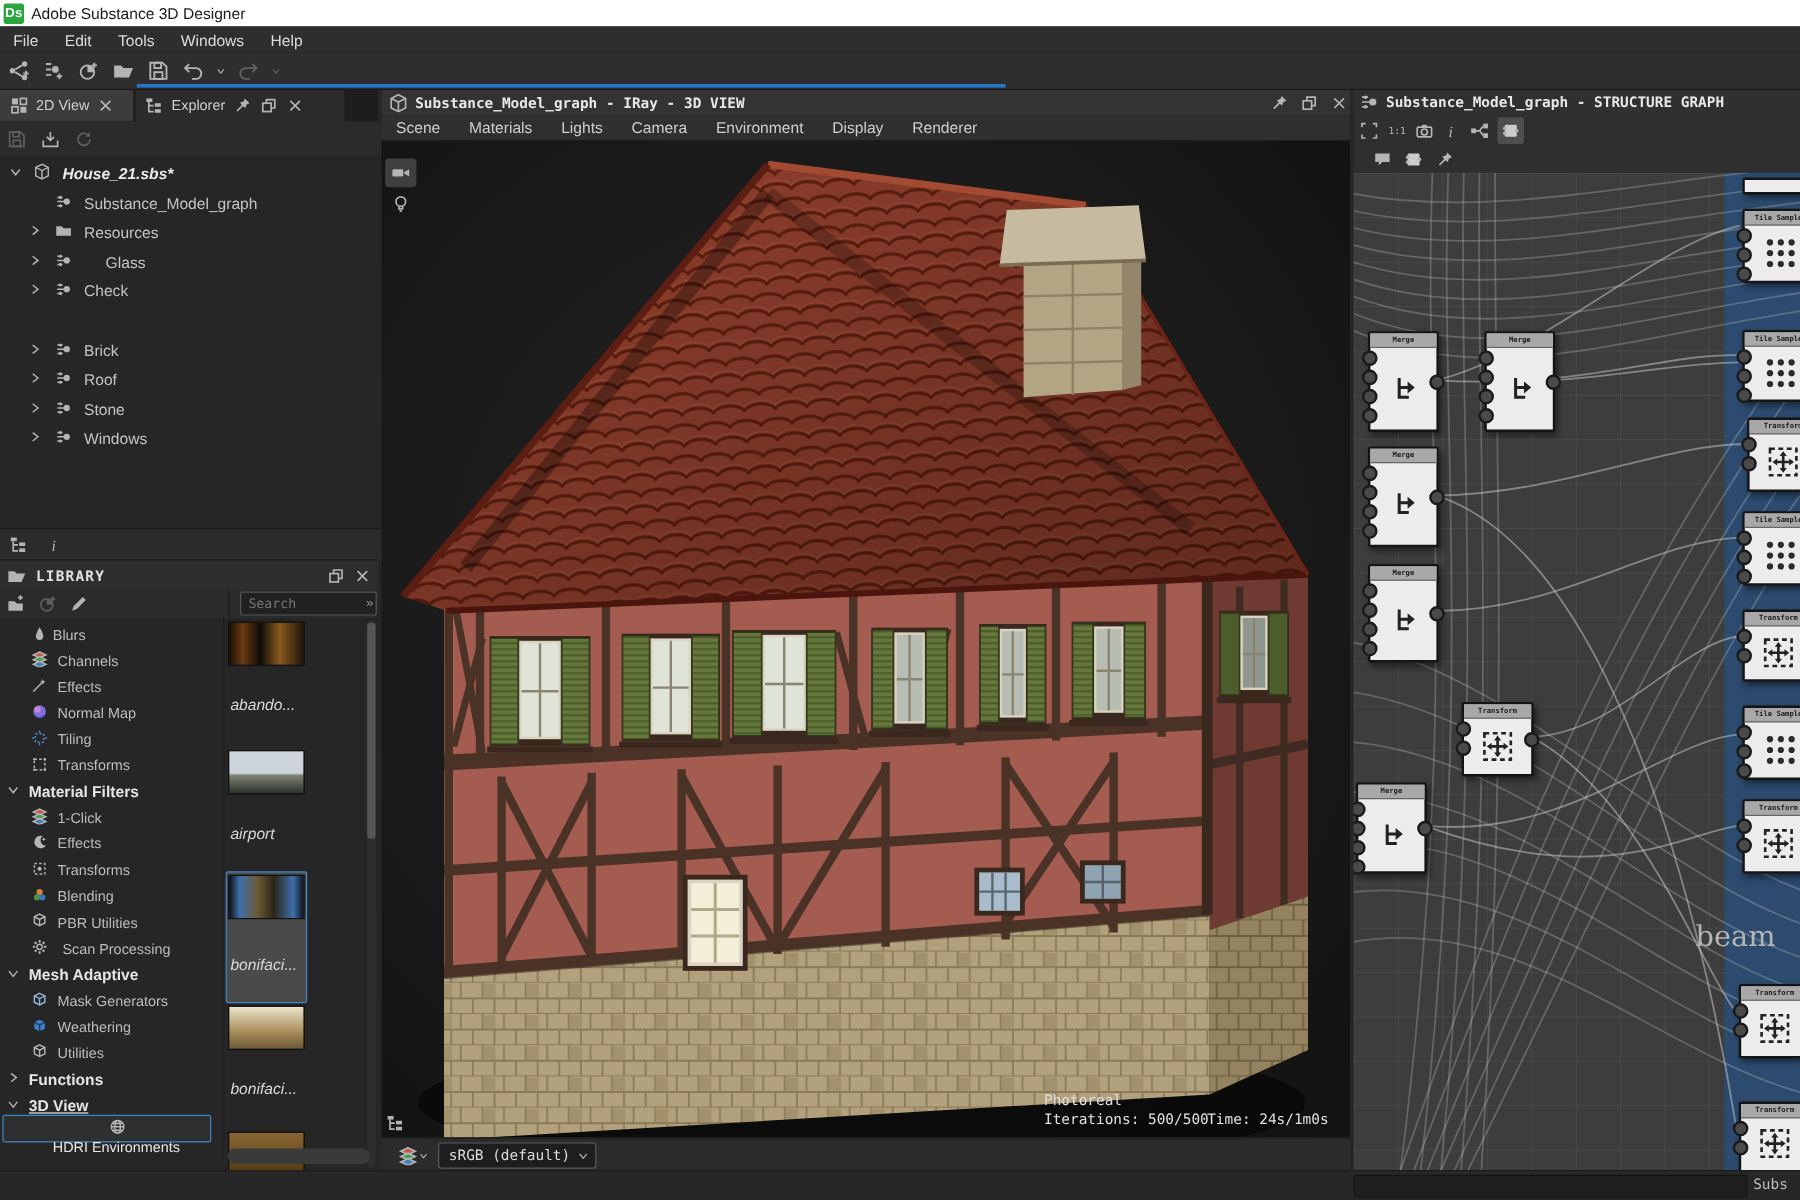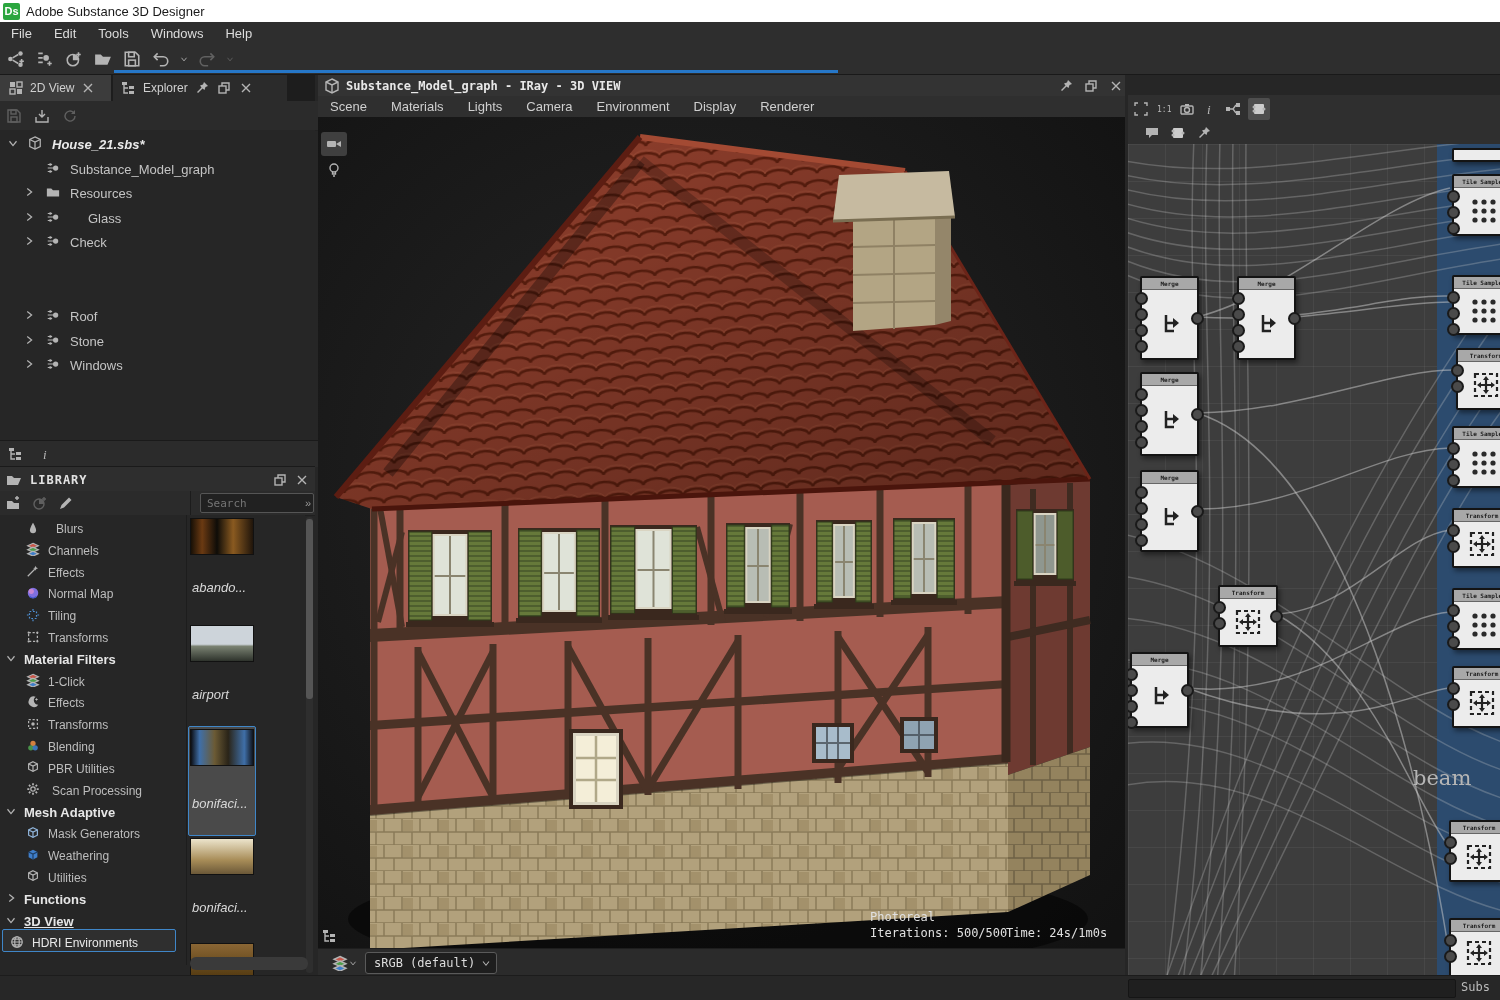--- a/index.html
+++ b/index.html
@@ -77,21 +77,21 @@
          background-image:linear-gradient(rgba(255,255,255,.05) 1px,transparent 1px),
                           linear-gradient(90deg,rgba(255,255,255,.05) 1px,transparent 1px);
          background-size:37px 37px;}
   #blueband{position:absolute;left:309px;top:0;width:63px;height:831px;background:#2c4b6e;}
   #wires{position:absolute;left:0;top:0;}
   .gnode{position:absolute;background:#ececec;border:2px solid #141414;border-radius:2px;box-shadow:2px 3px 5px rgba(0,0,0,.45);}
   .gnhead{height:11px;background:#a8a8a8;border-bottom:1px solid #666;color:#1c1c1c;font-size:6px;font-weight:bold;
           text-align:center;overflow:hidden;white-space:nowrap;line-height:11px;font-family:"DejaVu Sans Mono",monospace;}
   .gnbody{position:absolute;left:0;right:0;top:11px;bottom:0;display:flex;align-items:center;justify-content:center;}
   .port{position:absolute;width:9px;height:9px;border-radius:50%;background:#4a4a4a;border:2px solid #1a1a1a;}
-  #beamlabel{position:absolute;font-family:"DejaVu Serif",serif;font-size:21px;color:#b5b5b5;}
+  #beamlabel{position:absolute;font-family:"DejaVu Serif",serif;font-size:24px;color:#b5b5b5;}
   
   #bottomstrip{left:0;top:975px;width:1500px;height:25px;background:#272727;border-top:1px solid #1c1c1c;}
   #sgstatusbox{left:1128px;top:979px;width:326px;height:17px;background:#1f1f1f;border:1px solid #151515;border-radius:2px;}
   #sgstatustext{left:1461px;top:980px;font-family:"DejaVu Sans Mono",monospace;font-size:12px;color:#bbb;position:absolute;}
   .vdiv{width:1px;background:#1c1c1c;}
 </style>
 </head>
 <body>
 
 <div id="app">
@@ -284,54 +284,66 @@
             <path d="M6 4l5 4-5 4"></path>
           </svg></span>
         <span style="margin-left:10px"><svg class="ic " viewBox="0 0 16 16">
             <path d="M2 4h5M2 8h7M2 12h5"></path>
             <circle class="f" cx="11" cy="8" r="3"></circle>
             <circle class="f" cx="5" cy="4" r="1.5"></circle>
             <circle class="f" cx="5" cy="12" r="1.5"></circle>
           </svg></span>
         <span style="margin-left:10px">Check</span>
       </div>
-      <div class="trow" style="top: 174.6px;">
+      <div class="trow" style="top: 150px;">
         <span style="margin-left:22px"><svg class="ic " viewBox="0 0 16 16">
             <path d="M6 4l5 4-5 4"></path>
           </svg></span>
         <span style="margin-left:10px"><svg class="ic " viewBox="0 0 16 16">
             <path d="M2 4h5M2 8h7M2 12h5"></path>
             <circle class="f" cx="11" cy="8" r="3"></circle>
             <circle class="f" cx="5" cy="4" r="1.5"></circle>
             <circle class="f" cx="5" cy="12" r="1.5"></circle>
           </svg></span>
-        <span style="margin-left:10px">Roof</span>
-      </div>
-      <div class="trow" style="top: 199.2px;">
+        <span style="margin-left:10px">Brick</span>
+      </div>
+      <div class="trow" style="top: 174.6px;">
         <span style="margin-left:22px"><svg class="ic " viewBox="0 0 16 16">
             <path d="M6 4l5 4-5 4"></path>
           </svg></span>
         <span style="margin-left:10px"><svg class="ic " viewBox="0 0 16 16">
             <path d="M2 4h5M2 8h7M2 12h5"></path>
             <circle class="f" cx="11" cy="8" r="3"></circle>
             <circle class="f" cx="5" cy="4" r="1.5"></circle>
             <circle class="f" cx="5" cy="12" r="1.5"></circle>
           </svg></span>
-        <span style="margin-left:10px">Stone</span>
-      </div>
-      <div class="trow" style="top: 223.8px;">
+        <span style="margin-left:10px">Roof</span>
+      </div>
+      <div class="trow" style="top: 199.2px;">
         <span style="margin-left:22px"><svg class="ic " viewBox="0 0 16 16">
             <path d="M6 4l5 4-5 4"></path>
           </svg></span>
         <span style="margin-left:10px"><svg class="ic " viewBox="0 0 16 16">
             <path d="M2 4h5M2 8h7M2 12h5"></path>
             <circle class="f" cx="11" cy="8" r="3"></circle>
             <circle class="f" cx="5" cy="4" r="1.5"></circle>
             <circle class="f" cx="5" cy="12" r="1.5"></circle>
           </svg></span>
+        <span style="margin-left:10px">Stone</span>
+      </div>
+      <div class="trow" style="top: 223.8px;">
+        <span style="margin-left:22px"><svg class="ic " viewBox="0 0 16 16">
+            <path d="M6 4l5 4-5 4"></path>
+          </svg></span>
+        <span style="margin-left:10px"><svg class="ic " viewBox="0 0 16 16">
+            <path d="M2 4h5M2 8h7M2 12h5"></path>
+            <circle class="f" cx="11" cy="8" r="3"></circle>
+            <circle class="f" cx="5" cy="4" r="1.5"></circle>
+            <circle class="f" cx="5" cy="12" r="1.5"></circle>
+          </svg></span>
         <span style="margin-left:10px">Windows</span>
       </div>
     </div>
 
   <div id="panelfoot" class="abs">
     <span class="ihost" style="display: inline-flex;">
         <svg class="ic " viewBox="0 0 16 16">
           <rect class="f" x="1" y="2" width="5" height="3"></rect>
           <path d="M3 5v8h4M3 8h4"></path>
           <rect class="f" x="8" y="6" width="5" height="3"></rect>
@@ -385,21 +397,21 @@
       </span>
     <div class="vdiv" style="position:absolute;left:190px;top:0;height:24px"></div>
     <input id="libsearch" placeholder="Search" style="">
     <span style="position:absolute;left:305px;color:#999;font-size:11px">»</span>
   </div>
   <div id="liblist" class="abs">
       <div class="lrow" style="top: 3px;">
         <span style="margin-left:26px"><svg class="ic " viewBox="0 0 16 16">
             <path class="f" d="M8 2C8 2 4.5 7.5 4.5 10.5a3.5 3.5 0 0 0 7 0C11.5 7.5 8 2 8 2z"></path>
           </svg></span>
-        <span style="margin-left:16px">Blurs</span>
+        <span style="margin-left:4px">Blurs</span>
       </div>
       <div class="lrow" style="top: 24.8px;">
         <span style="margin-left:26px"><svg class="ic " viewBox="0 0 16 16">
             <path d="M8 1.5l6 2.8-6 2.8-6-2.8z" fill="#c8574a"></path>
             <path d="M8 6l6 2.8L8 11.5 2 8.8z" fill="#4d9e4c"></path>
             <path d="M8 10.5l6 2.8-6 2.8-6-2.8z" fill="#3f7ec9"></path>
           </svg></span>
         <span style="margin-left:8px">Channels</span>
       </div>
       <div class="lrow" style="top: 46.6px;">
@@ -517,21 +529,21 @@
           </svg></span>
         <span style="margin-left:6px">Functions</span>
       </div>
       <div class="lrow sec" style="top: 395.4px; text-decoration: underline;">
         <span style="margin-left:4px"><svg class="ic " viewBox="0 0 16 16">
             <path d="M4 6l4 5 4-5"></path>
           </svg></span>
         <span style="margin-left:6px">3D View</span>
       </div>
       <div class="lsel" style="left: 2px; top: 414.2px; width: 172px; height: 21px;"></div>
-      <div class="lrow" style="top: 417.2px;">
+      <div class="lrow" style="top: 417.2px; flex-direction: column;">
         <span style="margin-left:10px"><svg class="ic " viewBox="0 0 16 16">
             <circle cx="8" cy="8" r="6"></circle>
             <ellipse cx="8" cy="8" rx="2.6" ry="6"></ellipse>
             <path d="M2 8h12M3 4.8h10M3 11.2h10"></path>
           </svg></span>
         <span style="margin-left:8px;color:#e8e8e8">HDRI Environments</span>
       </div>
     </div>
 
   <div id="thumbs" class="abs">
@@ -820,20 +832,31 @@
         <path d="M4 6l4 5 4-5"></path>
       </svg>
     <div id="srgbsel">
       <span>sRGB (default)</span>
       <svg class="ic" style="position:absolute;right:4px;width:12px;height:12px" viewBox="0 0 16 16">
           <path d="M4 6l4 5 4-5"></path>
         </svg>
     </div>
   </div>
 
+  <div id="sghead" class="abs">
+    <span class="ihost" style="margin-left: 5px; display: inline-flex;">
+        <svg class="ic " viewBox="0 0 16 16">
+          <path d="M2 4h5M2 8h7M2 12h5"></path>
+          <circle class="f" cx="11" cy="8" r="3"></circle>
+          <circle class="f" cx="5" cy="4" r="1.5"></circle>
+          <circle class="f" cx="5" cy="12" r="1.5"></circle>
+        </svg>
+      </span>
+    <span class="ptitle">Substance_Model_graph - STRUCTURE GRAPH</span>
+  </div>
   <div id="sgtools1" class="abs">
     <span class="ihost" style="display: inline-flex;">
         <svg class="ic " viewBox="0 0 16 16">
           <path d="M2 5V2h3M11 2h3v3M14 11v3h-3M5 14H2v-3"></path>
         </svg>
       </span>
     <span class="ihost" style="display: inline-flex;">
         <svg class="ic " viewBox="0 0 16 16">
           <text x="1" y="11" font-size="8" fill="#b8b8b8" stroke="none" font-family="monospace">1:1</text>
         </svg>

